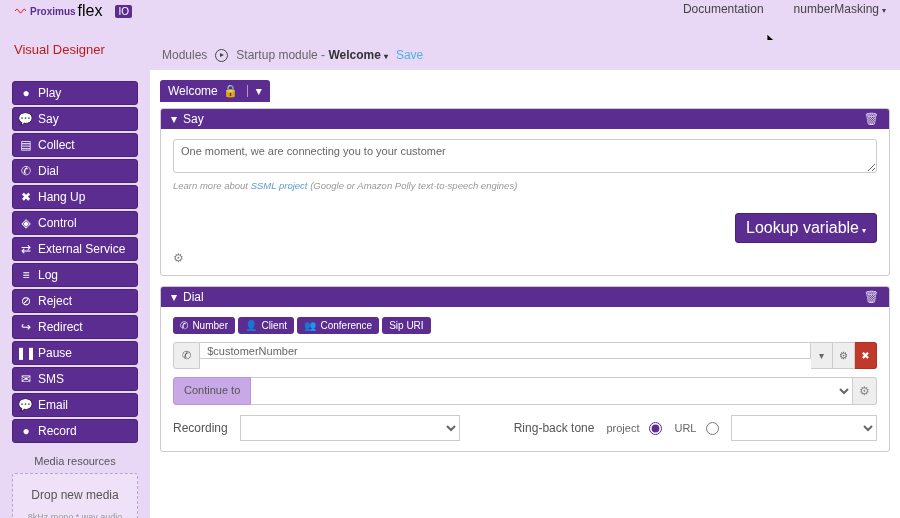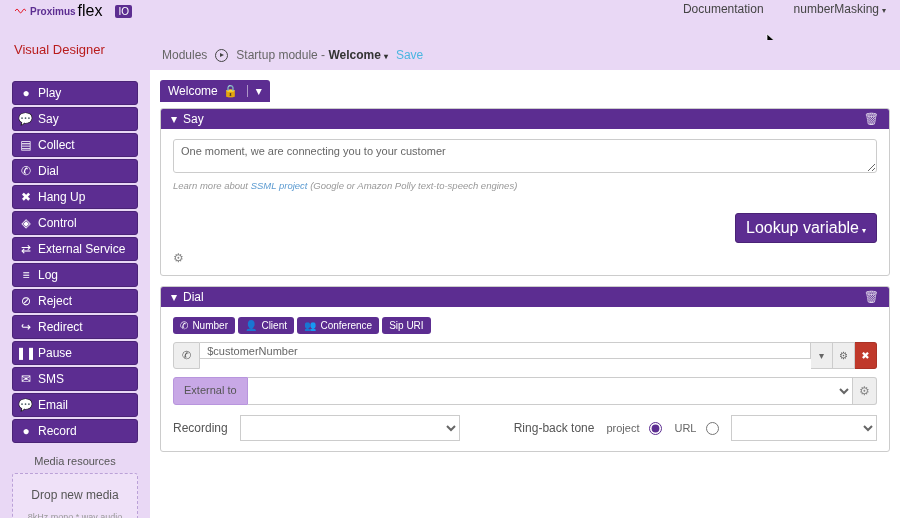--- a/index.html
+++ b/index.html
@@ -253,21 +253,21 @@
 
           <div class="input-row">
             <span class="ig-addon">✆</span>
             <input class="ig-input" value="$customerNumber" style="">
             <button class="btn-mini">▾</button>
             <button class="btn-mini">⚙</button>
             <button class="btn-mini red">✖</button>
           </div>
 
           <div class="cont-row">
-            <span class="cont-label">External to</span>
+            <span class="cont-label">Continue to</span>
             <select class="cont-sel"></select>
             <span class="cont-gear">⚙</span>
           </div>
 
           <div class="bottom-row">
             <span>Recording</span>
             <select class="sel rec"></select>
             <div style="width:30px"></div>
             <span>Ring-back tone</span>
             <label class="radio-set">

